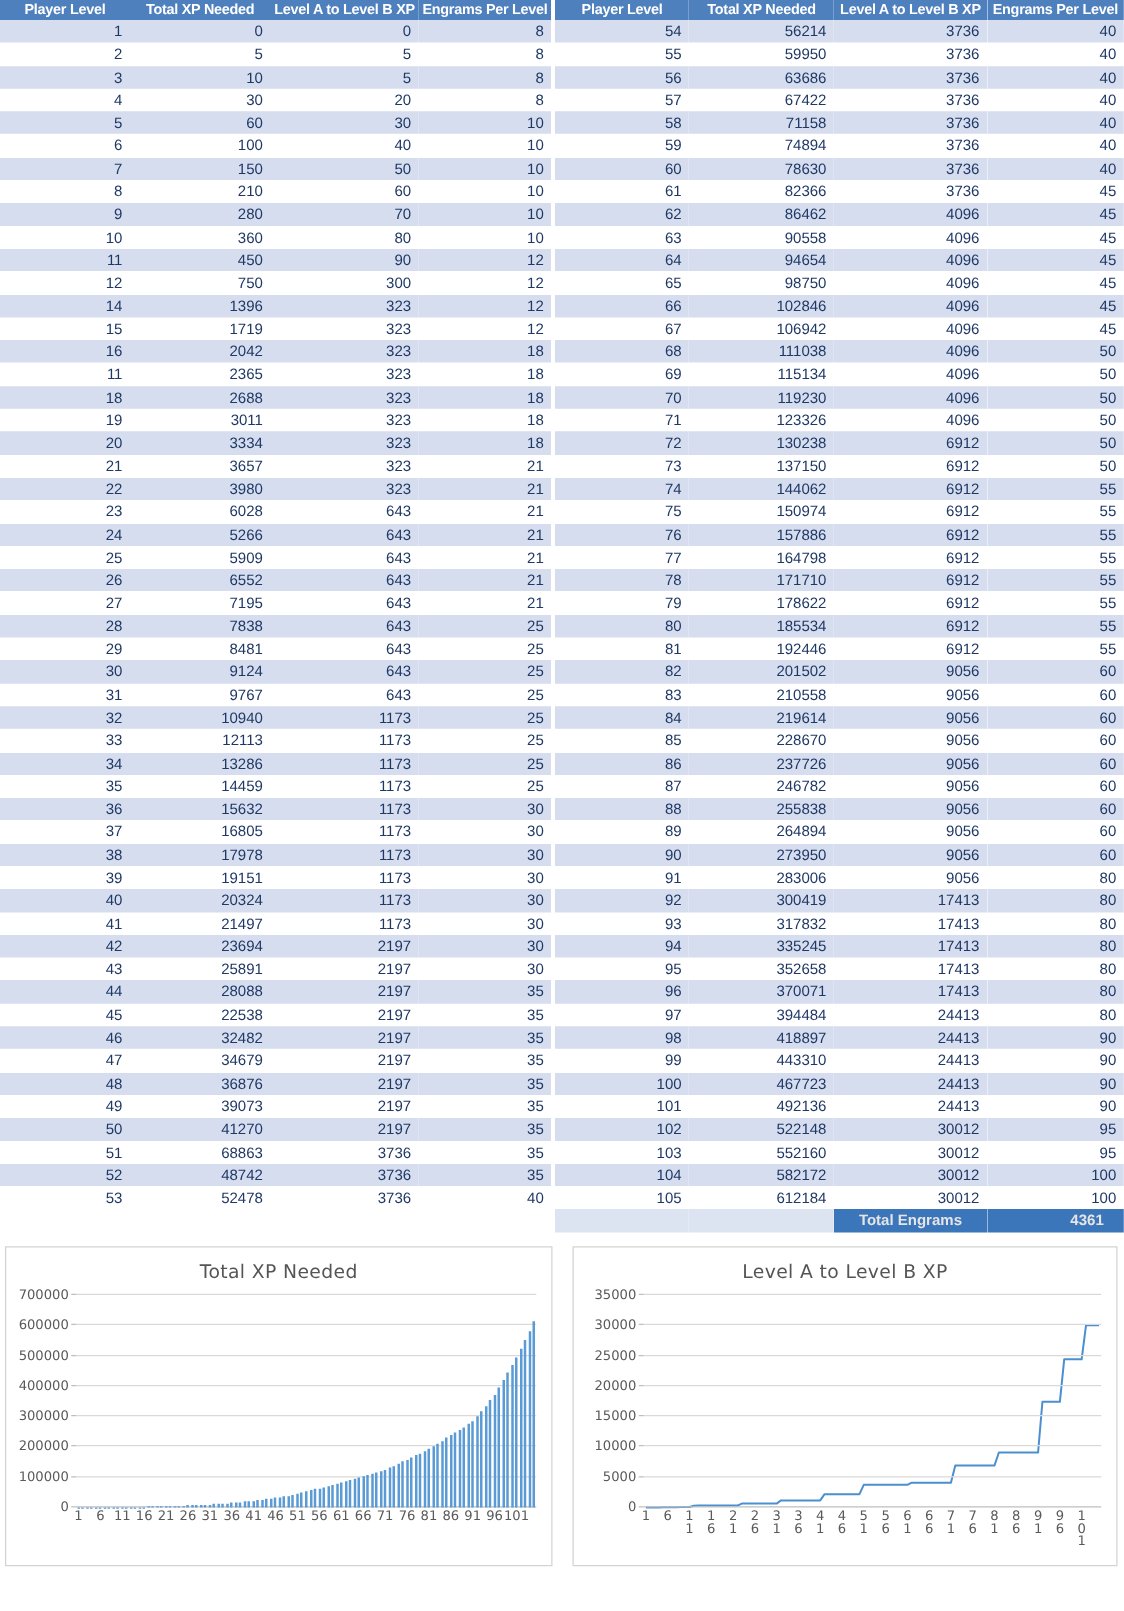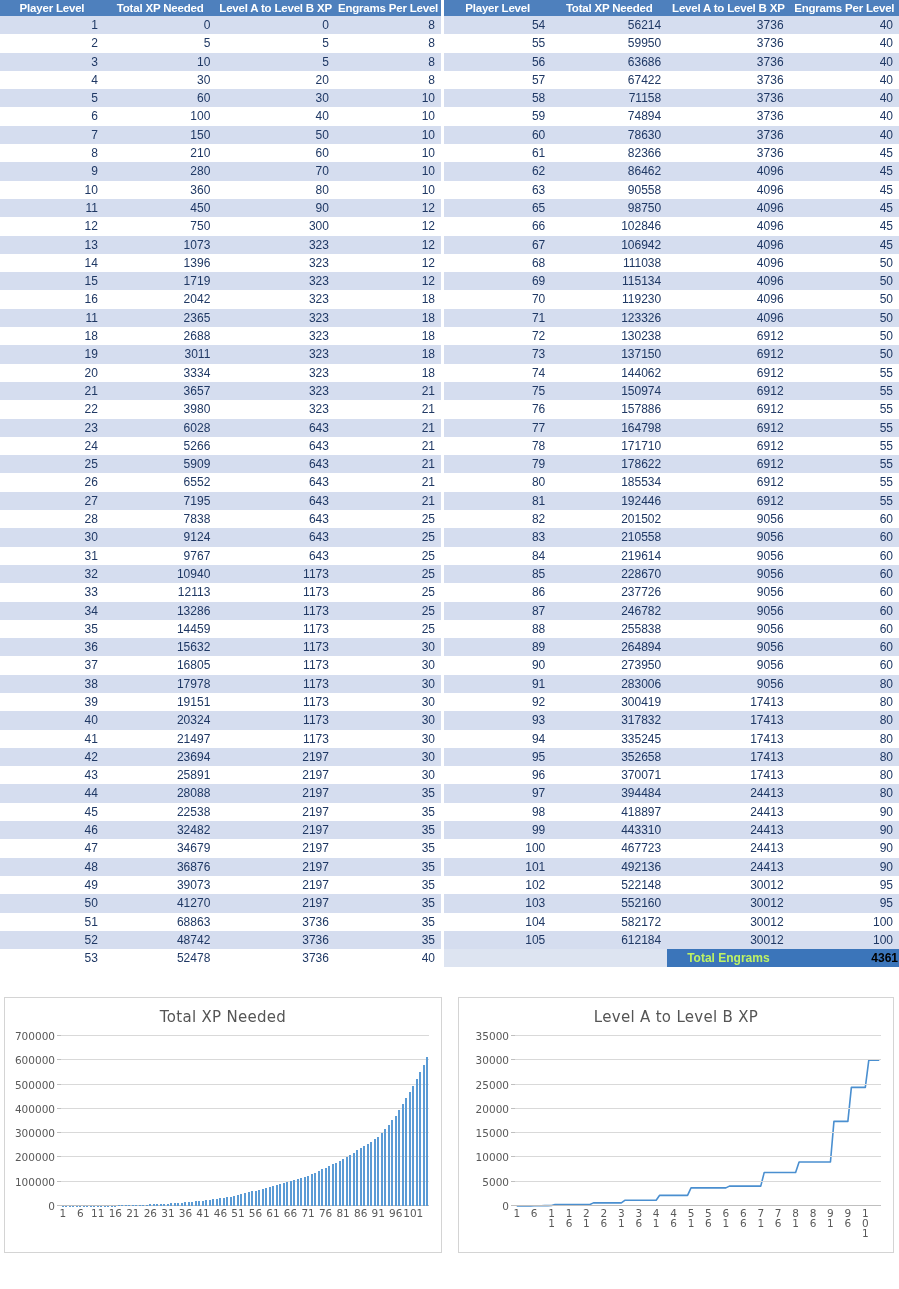--- a/index.html
+++ b/index.html
@@ -56,26 +56,26 @@
   .c2{width:27%;}
   .c3{width:24%;}
 
   
   .total-row td{
     background:#ffffff !important;
     height:19px;line-height:19px;
   }
   .total-row td.blank{background:#dde4f1 !important;}
   .total-row td.tlabel{
-    background:#3b75ba !important;color:#bef264;font-weight:bold;
+    background:#3b75ba !important;color:#e5e5e5;font-weight:bold;
     font-size:12px;text-align:center;padding:0;
   }
   .total-row td.tval{
-    background:#3b75ba !important;color:#000000;font-weight:bold;
-    font-size:12px;text-align:right;padding-right:1px;
+    background:#3b75ba !important;color:#e5e5e5;font-weight:bold;
+    font-size:12px;text-align:right;padding-right:16px;
   }
 
   
   .charts-wrap{
     position:absolute;left:0;top:997px;width:899px;height:292px;
     display:flex;
   }
   .chart-box{
     background:#ffffff;
     border:1px solid #d4d4d4;
@@ -226,26 +226,20 @@
             <td class="c2">90</td>
             <td class="c3">12</td>
           </tr>
           <tr>
             <td class="c0">12</td>
             <td class="c1">750</td>
             <td class="c2">300</td>
             <td class="c3">12</td>
           </tr>
           <tr>
-            <td class="c0">13</td>
-            <td class="c1">1073</td>
-            <td class="c2">323</td>
-            <td class="c3">12</td>
-          </tr>
-          <tr>
             <td class="c0">14</td>
             <td class="c1">1396</td>
             <td class="c2">323</td>
             <td class="c3">12</td>
           </tr>
           <tr>
             <td class="c0">15</td>
             <td class="c1">1719</td>
             <td class="c2">323</td>
             <td class="c3">12</td>
@@ -318,20 +312,26 @@
           </tr>
           <tr>
             <td class="c0">27</td>
             <td class="c1">7195</td>
             <td class="c2">643</td>
             <td class="c3">21</td>
           </tr>
           <tr>
             <td class="c0">28</td>
             <td class="c1">7838</td>
+            <td class="c2">643</td>
+            <td class="c3">25</td>
+          </tr>
+          <tr>
+            <td class="c0">29</td>
+            <td class="c1">8481</td>
             <td class="c2">643</td>
             <td class="c3">25</td>
           </tr>
           <tr>
             <td class="c0">30</td>
             <td class="c1">9124</td>
             <td class="c2">643</td>
             <td class="c3">25</td>
           </tr>
           <tr>
@@ -539,20 +539,26 @@
           </tr>
           <tr>
             <td class="c0">62</td>
             <td class="c1">86462</td>
             <td class="c2">4096</td>
             <td class="c3">45</td>
           </tr>
           <tr>
             <td class="c0">63</td>
             <td class="c1">90558</td>
+            <td class="c2">4096</td>
+            <td class="c3">45</td>
+          </tr>
+          <tr>
+            <td class="c0">64</td>
+            <td class="c1">94654</td>
             <td class="c2">4096</td>
             <td class="c3">45</td>
           </tr>
           <tr>
             <td class="c0">65</td>
             <td class="c1">98750</td>
             <td class="c2">4096</td>
             <td class="c3">45</td>
           </tr>
           <tr>

